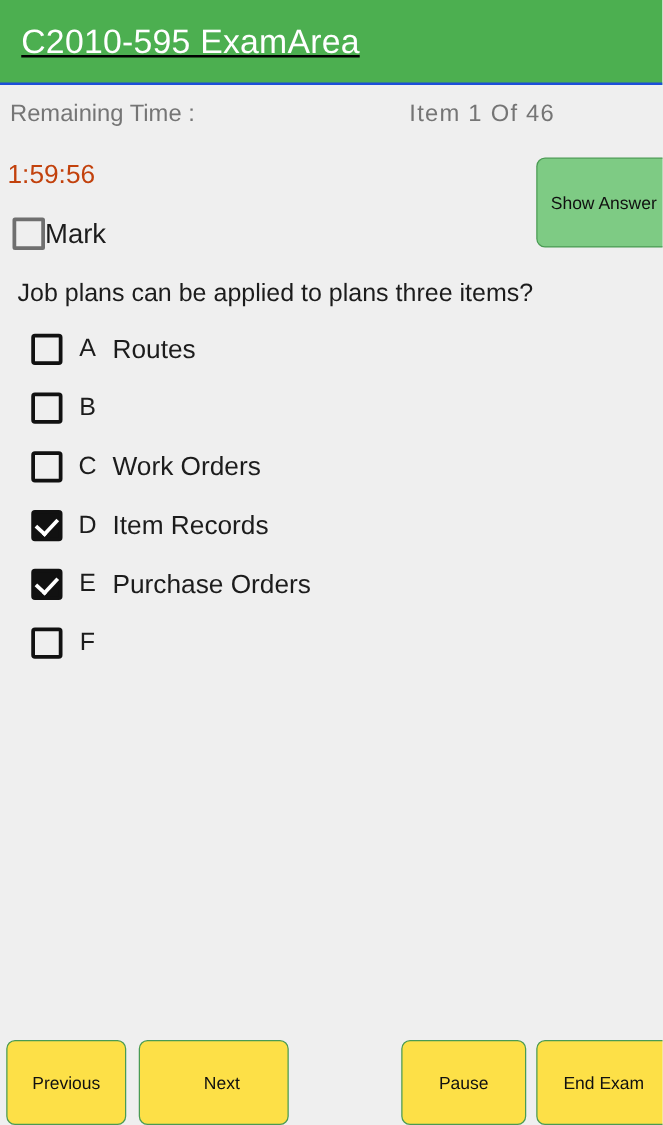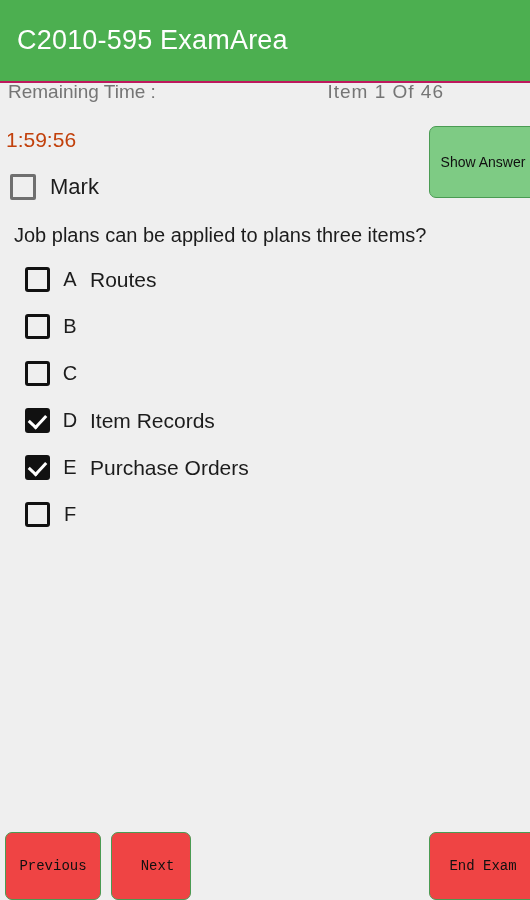--- a/index.html
+++ b/index.html
@@ -14,25 +14,26 @@
     font-family: "Liberation Sans", sans-serif;
     background: #efefef;
     position: relative;
   }
 
   
   .appbar {
     position: absolute;
     left: 0; top: 0;
     width: 530px;
-    height: 83px;
+    height: 68px;
     background: #4caf50;
-    border-bottom: 2px solid #be185d;
-    display: flex;
-    align-items: center;
+    border-bottom: 2px solid #1d4ed8;
+    display: flex;
+    align-items: center;
+    text-decoration: underline;
   }
   .appbar-title {
     color: #ffffff;
     font-size: 27px;
     font-weight: normal;
     letter-spacing: 0.2px;
     padding-left: 17px;
   }
 
   
@@ -62,21 +63,20 @@
     left: 6px; top: 128px;
     font-size: 21px;
     color: #c2410c;
   }
 
   .mark-row {
     position: absolute;
     left: 10px; top: 174px;
     display: flex;
     align-items: center;
-    gap: 14px;
   }
   .mark-box {
     width: 26px; height: 26px;
     border: 3px solid #6f6f6f;
     border-radius: 2px;
     background: #efefef;
   }
   .mark-label {
     font-size: 22px;
     color: #1c1c1c;
@@ -160,33 +160,32 @@
   .btnbar {
     position: absolute;
     left: 0; bottom: 0;
     width: 530px;
     height: 76px;
   }
   .btn {
     position: absolute;
     top: 8px;
     height: 68px;
-    background: #ef4444;
+    background: #fde047;
     border: 1px solid #4a9b53;
     border-radius: 7px;
     display: flex;
     align-items: center;
     justify-content: center;
     font-size: 14px;
     color: #101010;
     cursor: pointer;
-    font-family: Liberation Mono, monospace;
   }
   .btn-prev     { left: 5px;   width: 96px; }
-  .btn-next     { left: 111px; width: 80px; padding-left: 13px; }
+  .btn-next     { left: 111px; width: 120px; padding-left: 13px; }
   .btn-pause    { left: 321px; width: 100px; }
   .btn-end      { left: 429px; width: 108px; }
 </style>
 </head>
 <body>
 
 <div class="appbar">
   <div class="appbar-title">C2010-595 ExamArea</div>
 </div>
 
@@ -215,20 +214,21 @@
   </div>
 
   <div class="option-row">
     <div class="opt-box unchecked"></div>
     <div class="opt-letter">B</div>
   </div>
 
   <div class="option-row">
     <div class="opt-box unchecked"></div>
     <div class="opt-letter">C</div>
+    <div class="opt-text">Work Orders</div>
   </div>
 
   <div class="option-row">
     <div class="opt-box checked"></div>
     <div class="opt-letter">D</div>
     <div class="opt-text">Item Records</div>
   </div>
 
   <div class="option-row">
     <div class="opt-box checked"></div>
@@ -239,14 +239,15 @@
   <div class="option-row">
     <div class="opt-box unchecked"></div>
     <div class="opt-letter">F</div>
   </div>
 
 </div>
 
 <div class="btnbar">
   <div class="btn btn-prev">Previous</div>
   <div class="btn btn-next">Next</div>
+  <div class="btn btn-pause">Pause</div>
   <div class="btn btn-end">End Exam</div>
 </div>
 
 </body></html>

